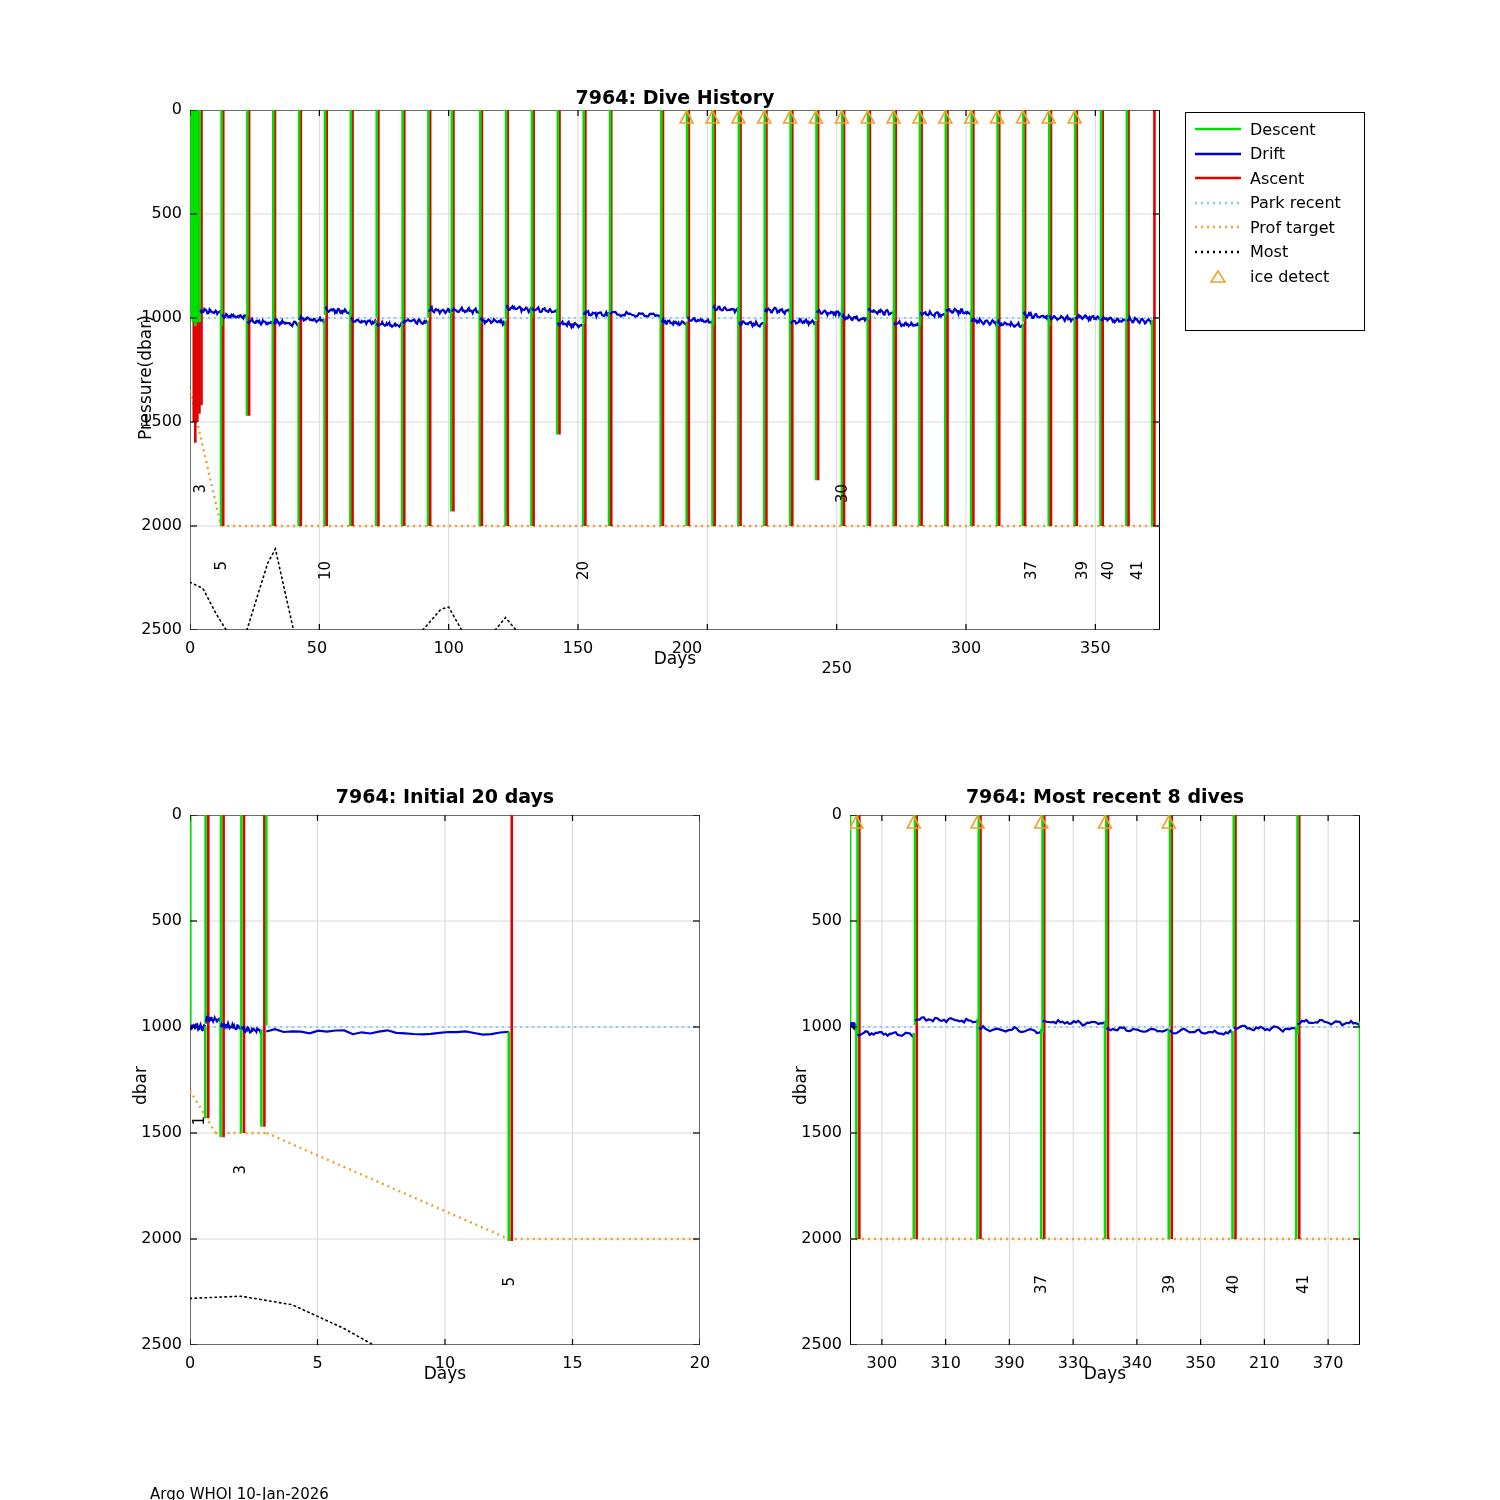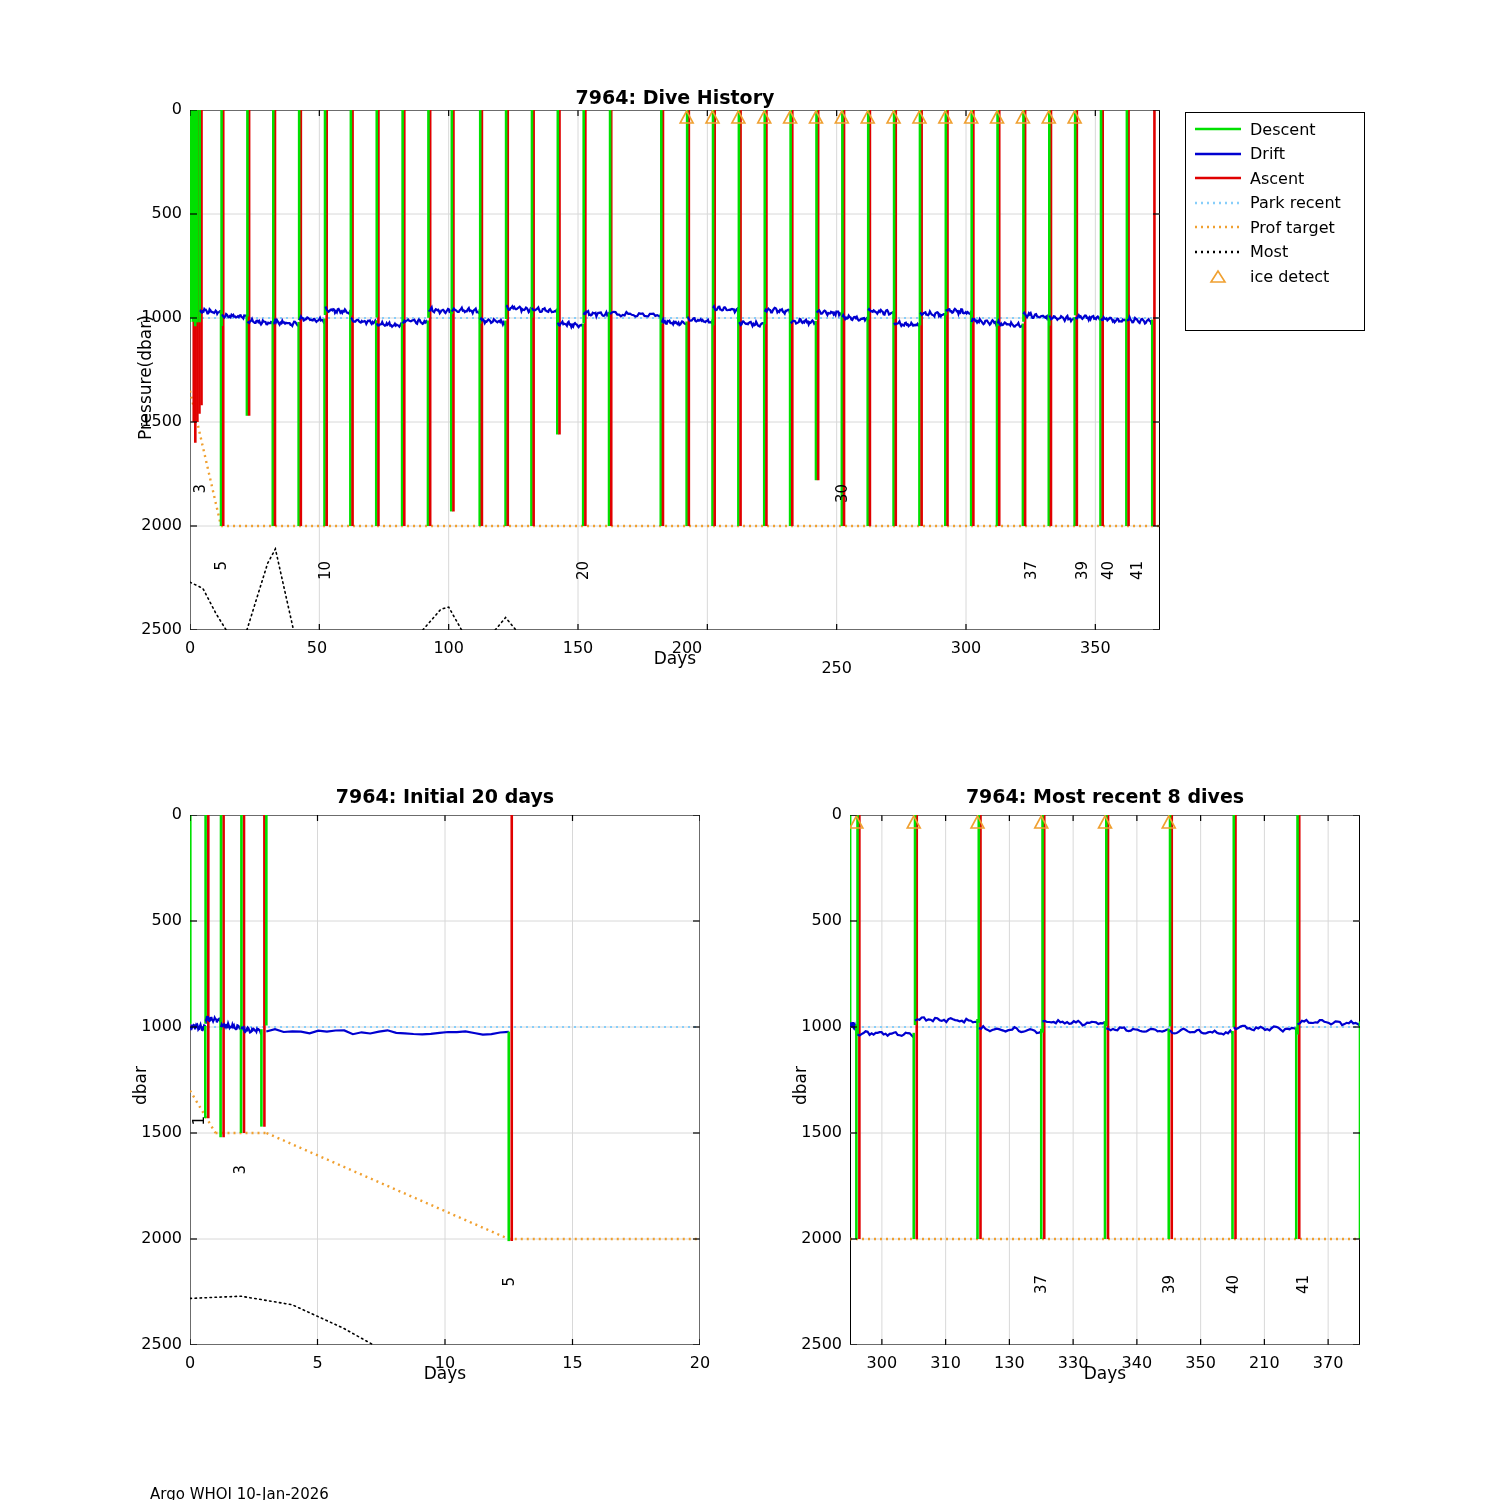--- a/index.html
+++ b/index.html
@@ -512,21 +512,21 @@
 <div class="tick ytick" style="left: 132px; top: 1016px; width: 50px;">1000</div>
 <div class="tick ytick" style="left: 132px; top: 1122px; width: 50px;">1500</div>
 <div class="tick ytick" style="left: 132px; top: 1228px; width: 50px;">2000</div>
 <div class="tick ytick" style="left: 132px; top: 1334px; width: 50px;">2500</div>
 <div class="dnum" style="left: 1032.25px; top: 1275.04px;">37</div>
 <div class="dnum" style="left: 1159.75px; top: 1275.04px;">39</div>
 <div class="dnum" style="left: 1223.5px; top: 1275.04px;">40</div>
 <div class="dnum" style="left: 1293.62px; top: 1275.04px;">41</div>
 <div class="tick xtick" style="left: 856.875px; top: 1353px; width: 50px;">300</div>
 <div class="tick xtick" style="left: 920.625px; top: 1353px; width: 50px;">310</div>
-<div class="tick xtick" style="left: 984.375px; top: 1353px; width: 50px;">130</div>
+<div class="tick xtick" style="left: 984.375px; top: 1353px; width: 50px;">390</div>
 <div class="tick xtick" style="left: 1048.12px; top: 1353px; width: 50px;">330</div>
 <div class="tick xtick" style="left: 1111.88px; top: 1353px; width: 50px;">340</div>
 <div class="tick xtick" style="left: 1175.62px; top: 1353px; width: 50px;">350</div>
 <div class="tick xtick" style="left: 1239.38px; top: 1353px; width: 50px;">210</div>
 <div class="tick xtick" style="left: 1303.12px; top: 1353px; width: 50px;">370</div>
 <div class="tick ytick" style="left: 792px; top: 804px; width: 50px;">0</div>
 <div class="tick ytick" style="left: 792px; top: 910px; width: 50px;">500</div>
 <div class="tick ytick" style="left: 792px; top: 1016px; width: 50px;">1000</div>
 <div class="tick ytick" style="left: 792px; top: 1122px; width: 50px;">1500</div>
 <div class="tick ytick" style="left: 792px; top: 1228px; width: 50px;">2000</div>

